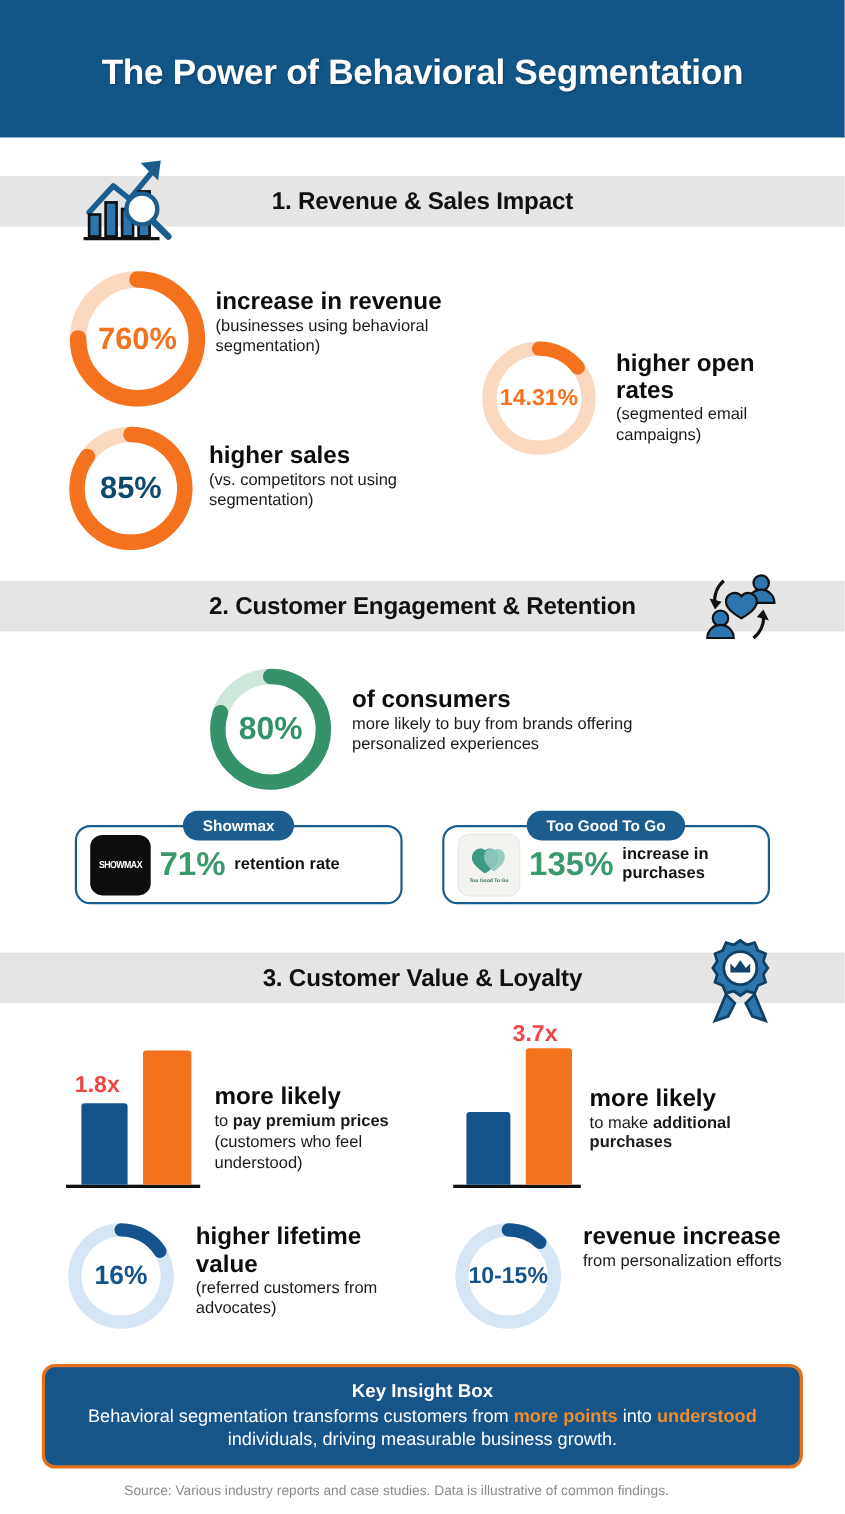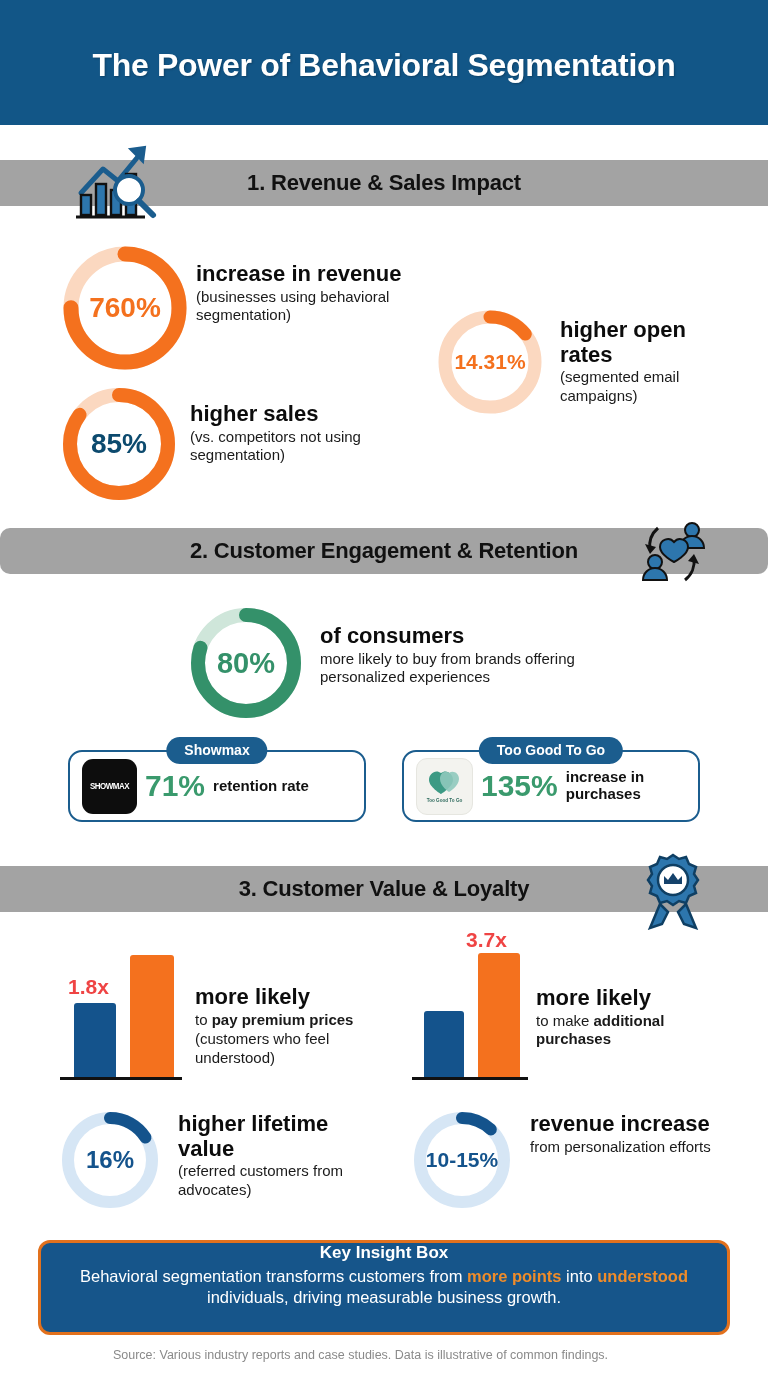--- a/index.html
+++ b/index.html
@@ -25,21 +25,21 @@
     letter-spacing:-0.3px;
     text-shadow:1px 1px 2px rgba(0,0,0,.25);
   }
   .header h2{
     margin:8px 0 0 0;
     font-size:16.5px;font-weight:normal;color:#eaf2f9;
   }
   
   .band{
     position:absolute;left:0;width:768px;height:46px;
-    background:#a3a3a3;
+    background:#e5e5e5;
     display:flex;align-items:center;justify-content:center;
   }
   .band-title{
     font-size:22px;font-weight:bold;color:#111;
     letter-spacing:-0.2px;
   }
   .band-icon{position:absolute;}
   
   .donut{position:absolute;}
   .donut .val{
@@ -107,21 +107,21 @@
   .bar.orange{background:#f4711e;}
   .baseline{position:absolute;bottom:0;height:3px;background:#111;left:0;}
   .barlabel{
     position:absolute;font-size:21px;font-weight:bold;color:#ef4444;
   }
   
   .insight{
     position:absolute;left:38px;top:1240px;width:692px;height:95px;
     background:#16558a;border:3px solid #e2711d;border-radius:12px;
     box-sizing:border-box;
-    display:flex;flex-direction:column;align-items:center;
+    display:flex;flex-direction:column;align-items:center;justify-content:center;
     color:#ffffff;text-align:center;padding:0 14px;
   }
   .insight .ititle{font-size:17px;font-weight:bold;margin-bottom:3px;}
   .insight .ibody{font-size:16.5px;line-height:1.3;}
   .insight .hl{color:#ef8c2a;font-weight:bold;}
   .footer{
     position:absolute;left:0;top:1348px;width:721px;text-align:center;
     font-size:12.5px;color:#8a8a8a;
   }
 </style>
@@ -180,21 +180,21 @@
     <circle cx="56" cy="56" r="45" fill="none" stroke="#fbd8c0" stroke-width="13"></circle>
     <circle cx="56" cy="56" r="45" fill="none" stroke="#f4711e" stroke-width="13" stroke-linecap="round" stroke-dasharray="40.5 242.2" transform="rotate(-90 56 56)"></circle>
   </svg>
   <span class="val" style="font-size:21px;color:#f4711e;">14.31%</span>
 </div>
 <div class="stat" style="left:560px;top:318px;width:180px;">
   <span class="big">higher open rates</span>
   <span class="sub">(segmented email campaigns)</span>
 </div>
 
-<div class="band" style="top:528px;border-radius:10px;">
+<div class="band" style="top:528px;">
   <span class="band-title">2. Customer Engagement &amp; Retention</span>
 </div>
 <span class="band-icon" style="left:630px;top:518px;">
   <svg width="80" height="72" viewBox="0 0 80 72">
     <path d="M28 10 A24 24 0 0 0 20 32" fill="none" stroke="#111" stroke-width="3"></path>
     <path d="M15 26 L20 36 L26 29 Z" fill="#111"></path>
     <path d="M55 62 A24 24 0 0 0 64 40" fill="none" stroke="#111" stroke-width="3"></path>
     <path d="M69 46 L64 36 L58 43 Z" fill="#111"></path>
     <circle cx="25" cy="44" r="7" fill="#2d76ad" stroke="#111" stroke-width="2"></circle>
     <path d="M13 62 a12 12 0 0 1 24 0 z" fill="#2d76ad" stroke="#111" stroke-width="2"></path>

